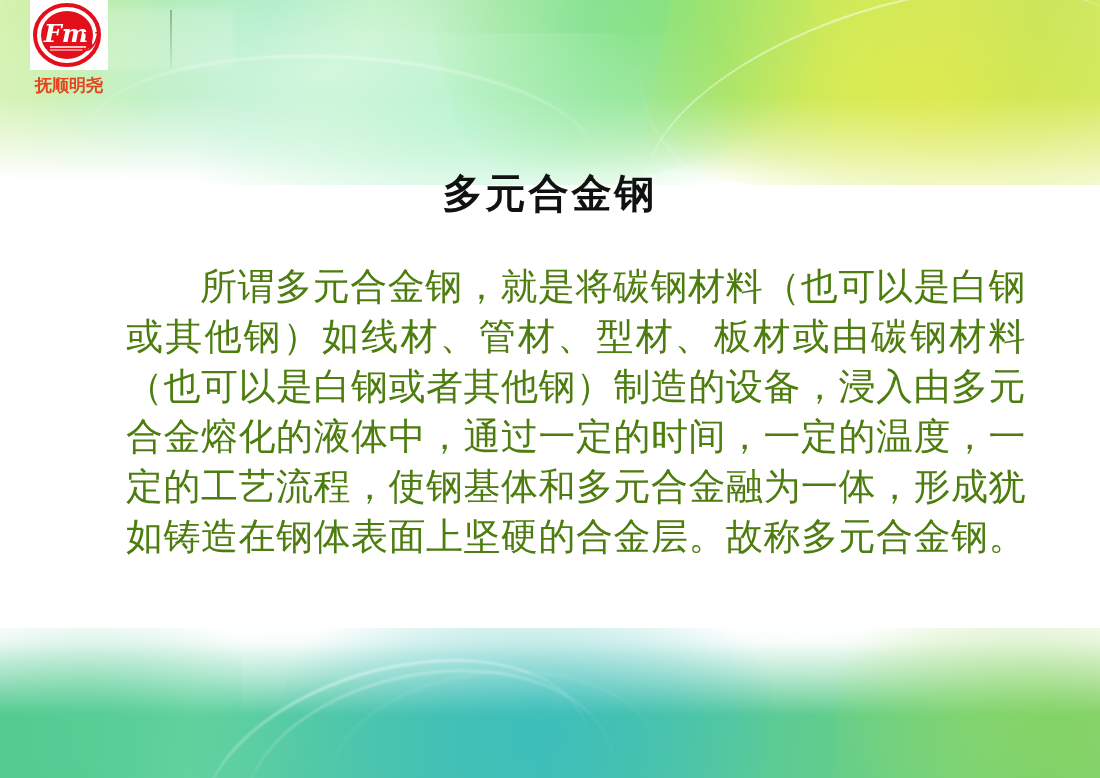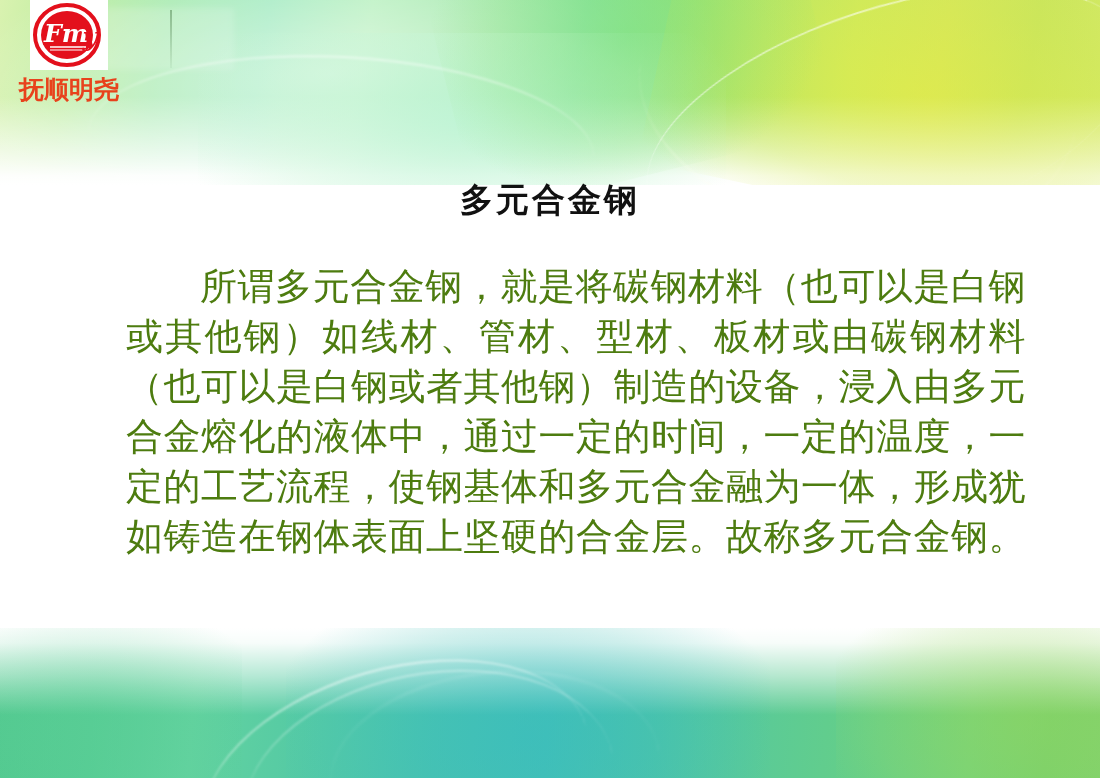--- a/index.html
+++ b/index.html
@@ -239,43 +239,43 @@
   }
   .logo-mark svg {
     display: block;
   }
   .logo-caption {
     margin-top: 7px;
     margin-left: -17px;
     width: 112px;
     text-align: center;
     font-family: "DejaVu Sans", "Liberation Sans", sans-serif;
-    font-size: 25px;
+    font-size: 17px;
     font-weight: 700;
     letter-spacing: 0px;
     color: #e8421c;
     white-space: nowrap;
     line-height: 1;
   }
 
   
   .content {
     position: absolute;
     left: 0; top: 0;
     width: 1100px;
     height: 778px;
     z-index: 5;
   }
   .slide-title {
     position: absolute;
-    left: 0; top: 180px;
+    left: 0; top: 169px;
     width: 1100px;
     text-align: center;
     font-family: "DejaVu Sans", "Liberation Sans", sans-serif;
-    font-size: 33px;
+    font-size: 40px;
     font-weight: 700;
     color: #111111;
     letter-spacing: 3px;
     line-height: 1.2;
   }
   .slide-body {
     position: absolute;
     left: 126px;
     top: 262px;
     width: 900px;

